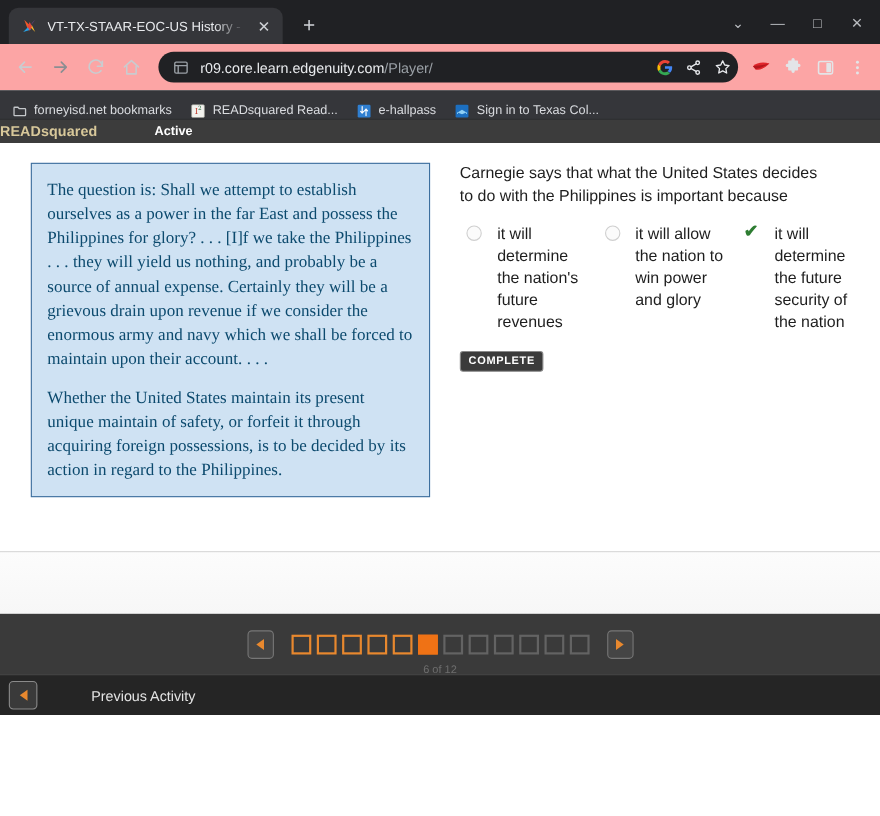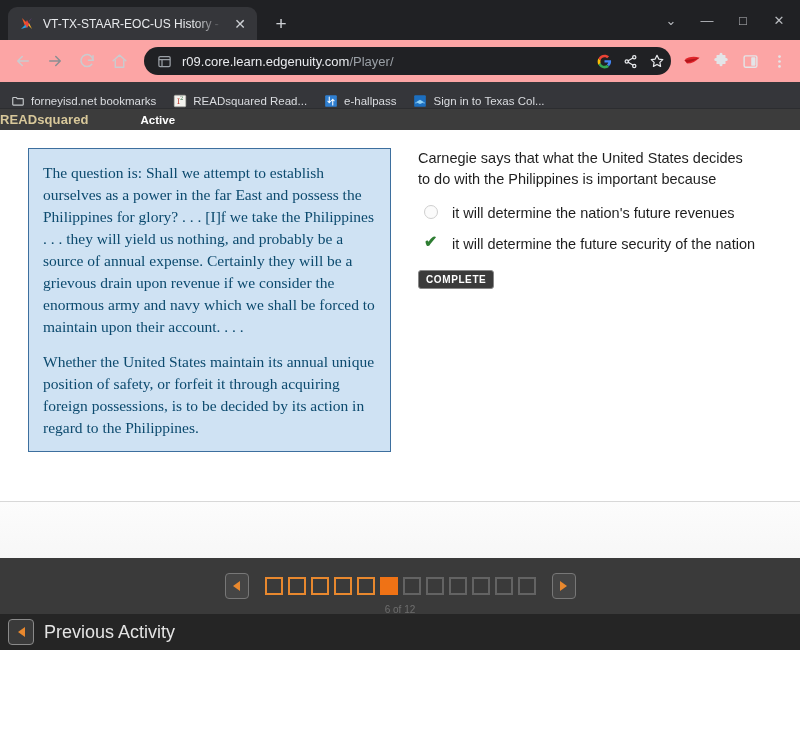--- a/index.html
+++ b/index.html
@@ -110,21 +110,21 @@
   .quotebox p{
     margin:0;font-family:"Liberation Serif", serif;
     font-size:15.5px;line-height:1.42;color:#0c4a6e;
   }
   .quotebox p + p{margin-top:13px;}
 
   .question{
     font-size:14.5px;color:#1e1e1e;line-height:1.42;margin:0 0 14px 0;
     max-width:340px;
   }
-  .opts{display:flex;flex-direction:column;gap:11px;}
+  .opts{display:flex;flex-direction:row;gap:11px;}
   .opt{display:flex;align-items:flex-start;gap:0;}
   .opt-marker{
     width:34px;flex:0 0 34px;display:flex;align-items:flex-start;
     justify-content:flex-start;padding-top:2px;padding-left:6px;
     box-sizing:border-box;
   }
   .radio{
     width:12px;height:12px;border-radius:50%;
     border:1px solid #cfcfcf;background:#fbfbfb;display:block;
   }
@@ -181,21 +181,21 @@
   }
   .navsq .tri-l{
     width:0;height:0;border-top:5px solid transparent;border-bottom:5px solid transparent;
     border-right:7px solid #e8882e;
   }
   .navsq.dis{background:#2d2d2d;border-color:#6a6a6a;}
   .navsq.dis .tri-r{
     width:0;height:0;border-top:5px solid transparent;border-bottom:5px solid transparent;
     border-left:7px solid #b9b9b9;
   }
-  .nav-label{color:#e4e4e4;font-size:18px;}
+  .nav-label{color:#e4e4e4;font-size:13px;margin-left:39px;}
   .nav-label.dis{color:#3e3e3e;}
 </style>
 </head>
 <body>
 
 <div class="app">
 
   <div class="tabstrip">
     <div class="tab">
       <span class="favicon">
@@ -346,36 +346,42 @@
   <div class="statusbar">
     <span class="status-assignment">READsquared</span>
     <span class="status-active">Active</span>
   </div>
 
 
   <div class="content">
     <div class="col-left">
       <div class="quotebox">
         <p>The question is: Shall we attempt to establish ourselves as a power in the far East and possess the Philippines for glory? . . . [I]f we take the Philippines . . . they will yield us nothing, and probably be a source of annual expense. Certainly they will be a grievous drain upon revenue if we consider the enormous army and navy which we shall be forced to maintain upon their account. . . .</p>
-        <p>Whether the United States maintain its annual unique position of safety, or forfeit it through acquiring foreign possessions, is to be decided by its action in regard to the Philippines.</p>
+        <p>Whether the United States maintain its present unique maintain of safety, or forfeit it through acquiring foreign possessions, is to be decided by its action in regard to the Philippines.</p>
       </div>
     </div>
 
     <div class="col-right">
       <p class="question">Carnegie says that what the United States decides to do with the Philippines is important because</p>
 
       <div class="opts">
         <div class="opt">
           <span class="opt-marker">
             <span class="radio"></span>
           </span>
           <span class="opt-label">it will determine the nation's future revenues</span>
         </div>
         <div class="opt">
           <span class="opt-marker">
+            <span class="radio"></span>
+          </span>
+          <span class="opt-label">it will allow the nation to win power and glory</span>
+        </div>
+        <div class="opt">
+          <span class="opt-marker">
             <span class="check">✔</span>
           </span>
           <span class="opt-label">it will determine the future security of the nation</span>
         </div>
       </div>
 
       <div class="complete-badge">COMPLETE</div>
     </div>
   </div>
 

